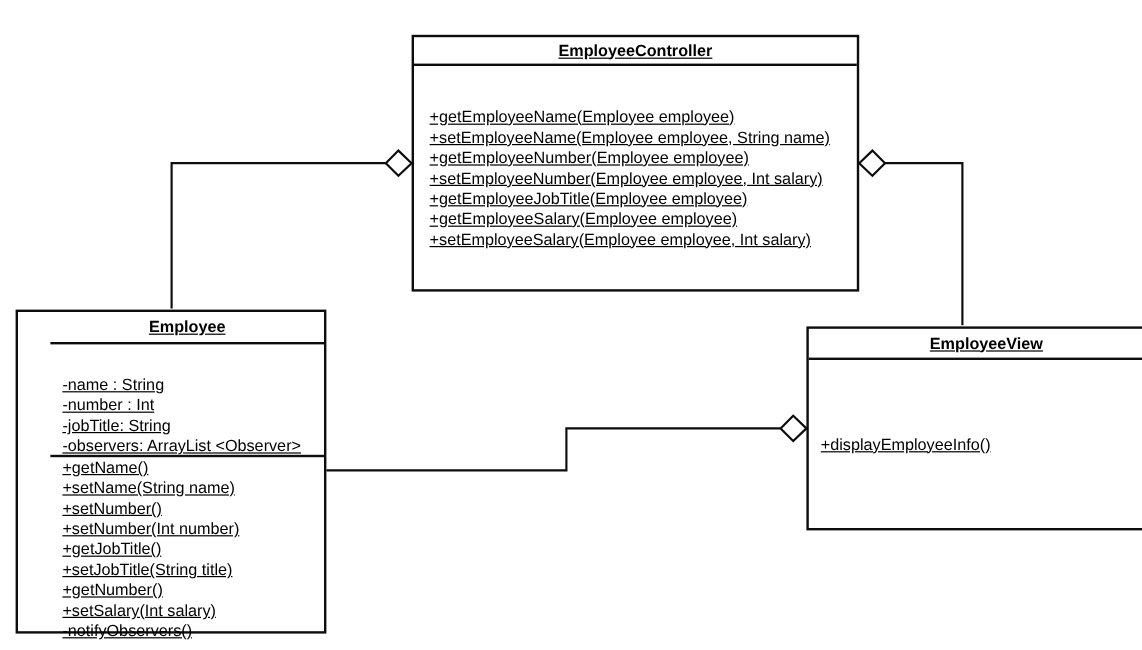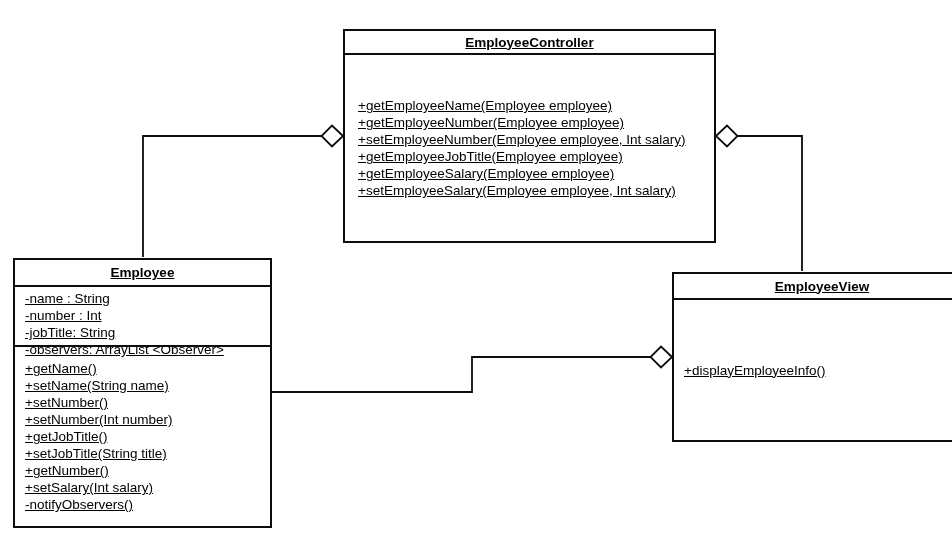--- a/index.html
+++ b/index.html
@@ -57,39 +57,40 @@
     justify-content: flex-start;
     padding-top: 3px;
   }
   .uml-section.divider {
     border-bottom: 2px solid #0d0d0d;
   }
   .uml-line {
     white-space: nowrap;
   }
   #cls-employee-controller { left: 343px; top: 29px;  width: 373px; height: 214px; }
-  #cls-employee            { left: 13px;  top: 258px; width: 259px; height: 270px; }
+  #cls-employee            { left: 13px;  top: 258px; width: 259px; height: 270px; padding-left: 27px; }
   #cls-employee-view       { left: 672px; top: 272px; width: 300px; height: 170px; }
   #cls-employee-controller .uml-title { height: 24px; }
   #cls-employee            .uml-title { height: 27px; }
   #cls-employee-view       .uml-title { height: 26px; }
   #cls-employee-controller .uml-section { padding-left: 13px; }
-  #cls-employee .attrs   { height: 60px; }
+  #cls-employee .attrs   { height: 72px; margin-top: 22px; }
   #cls-employee .methods { flex: 1 1 auto; }
   .body-fill { flex: 1 1 auto; }
 </style>
 </head>
 <body>
 
 <div class="canvas">
 
   <div class="uml-class" id="cls-employee-controller">
     <div class="uml-title">EmployeeController</div>
     <div class="uml-section body-fill">
       <div class="uml-line">+getEmployeeName(Employee employee)</div>
+      <div class="uml-line">+setEmployeeName(Employee employee, String name)</div>
       <div class="uml-line">+getEmployeeNumber(Employee employee)</div>
       <div class="uml-line">+setEmployeeNumber(Employee employee, Int salary)</div>
       <div class="uml-line">+getEmployeeJobTitle(Employee employee)</div>
       <div class="uml-line">+getEmployeeSalary(Employee employee)</div>
       <div class="uml-line">+setEmployeeSalary(Employee employee, Int salary)</div>
     </div>
   </div>
 
   <div class="uml-class" id="cls-employee">
     <div class="uml-title">Employee</div>

